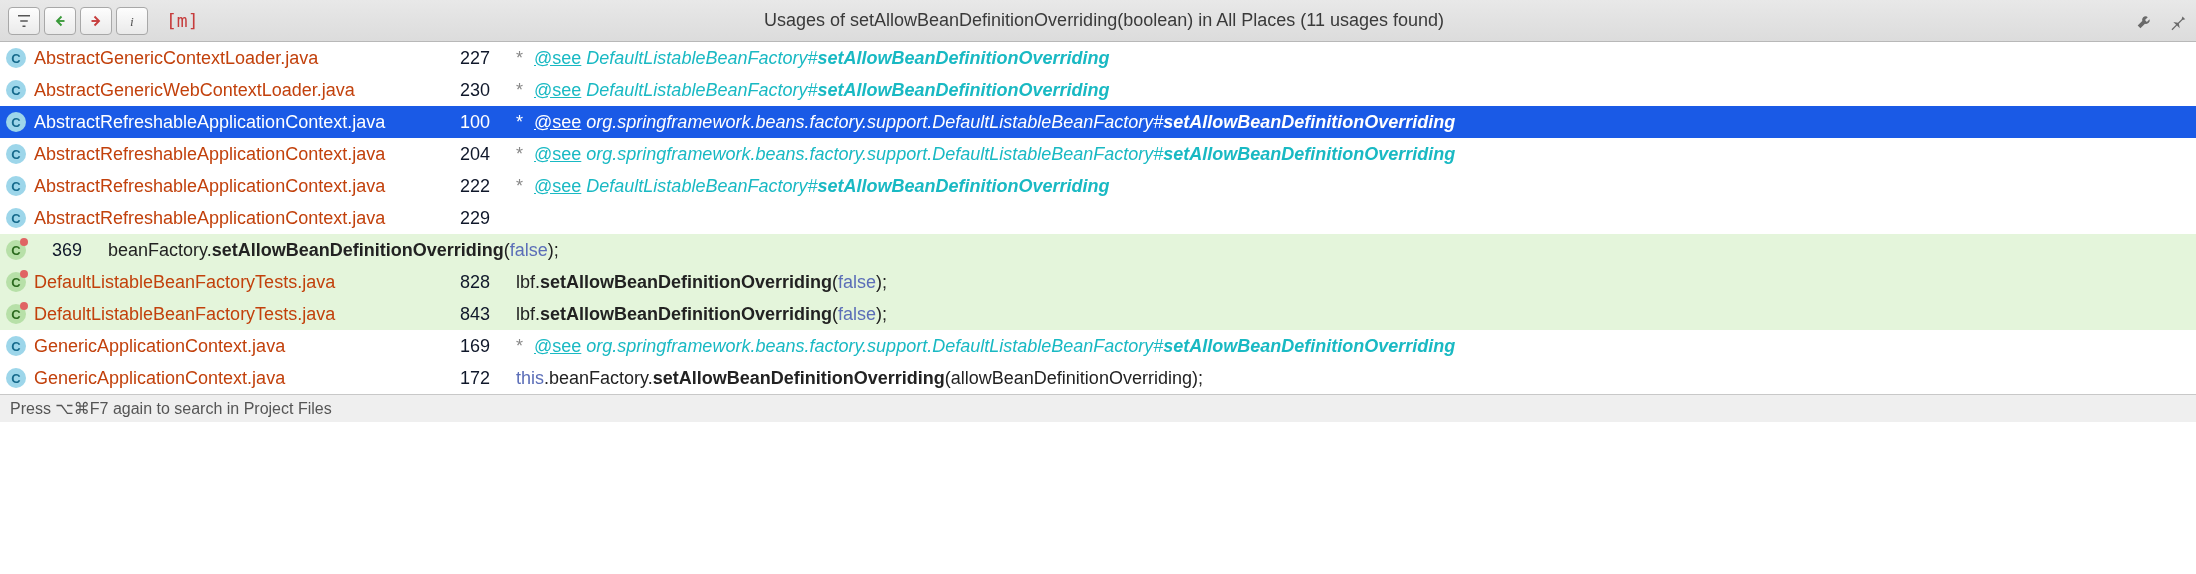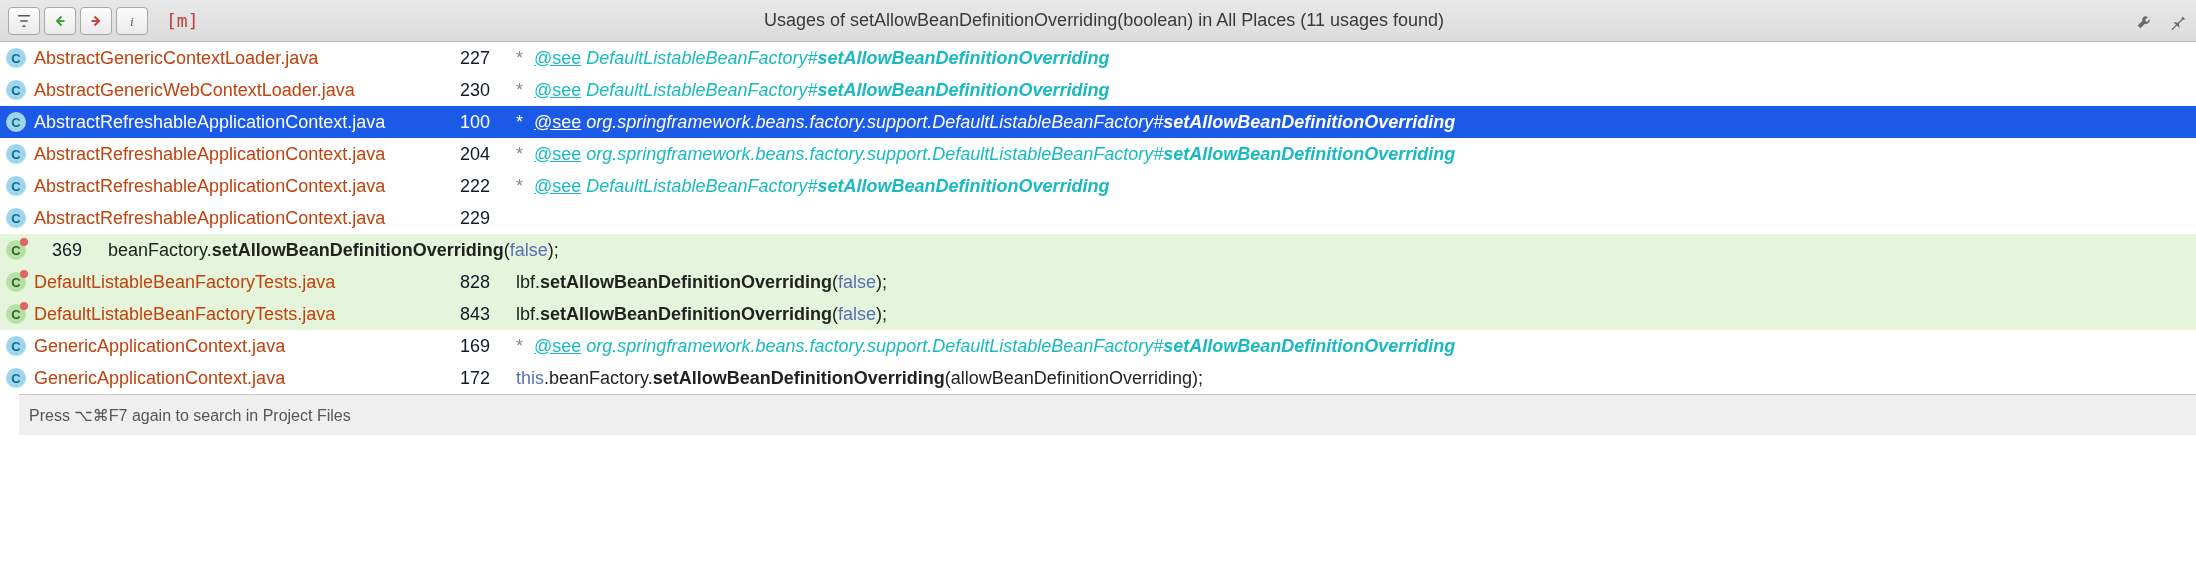--- a/index.html
+++ b/index.html
@@ -112,29 +112,28 @@
 .atSee {
   color: #19b9c3;
   text-decoration: underline;
 }
 .row.selected .atSee { color: #fff; text-decoration: underline; }
 .teal { color: #19b9c3; font-style: italic; }
 .row.selected .teal { color: #fff; }
 .bold { font-weight: 700; }
 .kw { color: #5b6eb8; }
 .footer {
-  height: 41px;
+  height: 28px;
   background: #efefef;
   border-top: 1px solid #c8c8c8;
   display: flex;
   align-items: center;
   padding-left: 10px;
   font-size: 16px;
   color: #555;
-  margin-left: 19px;
 }
 </style>
 </head>
 <body>
 
 <div class="toolbar">
   <div class="tb-btn">
     <svg viewBox="0 0 24 24">
         <path d="M4 5h16M7 12h10M10 19h4" stroke="#555" stroke-width="2" fill="none"></path>
       </svg>

